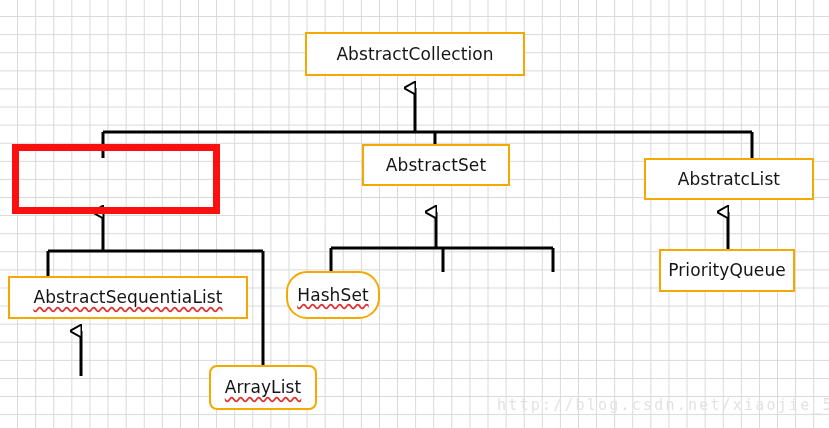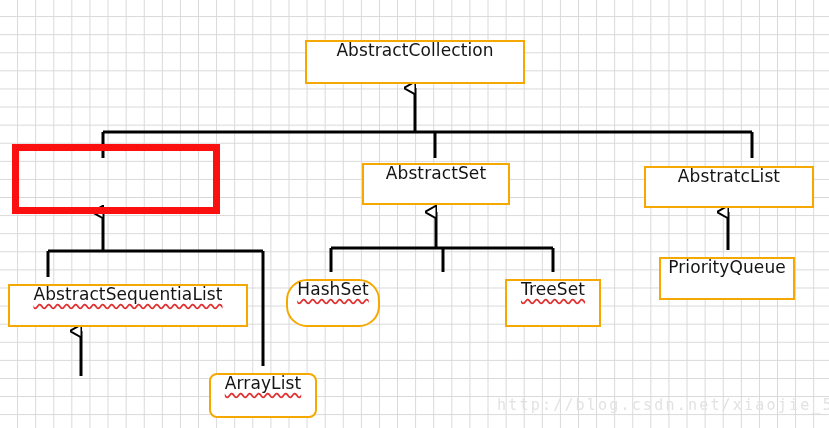--- a/index.html
+++ b/index.html
@@ -29,23 +29,23 @@
     height: 428px;
     pointer-events: none;
   }
   
   .node {
     position: absolute;
     box-sizing: border-box;
     background: #ffffff;
     border: 2px solid #f5a900;
     display: flex;
+    align-items: center;
     justify-content: center;
     z-index: 3;
-    margin-top: 8px;
   }
   .node .label {
     color: #141414;
     font-size: 17px;
     line-height: 1;
     white-space: nowrap;
     letter-spacing: 0.1px;
   }
   .node.misspelled .label {
     text-decoration: underline wavy #e03030;
@@ -143,40 +143,37 @@
     </g>
   </svg>
 
   <div id="highlight-box" style="left: 12px; top: 144px; width: 208px; height: 70px;"></div>
 
   <div class="node" style="left: 305px; top: 32px; width: 220px; height: 44px;">
     <span class="label">AbstractCollection</span>
   </div>
 
 
-  <div class="node" style="left: 362px; top: 155px; width: 148px; height: 42px;">
+  <div class="node" style="left: 362px; top: 144px; width: 148px; height: 42px;">
     <span class="label">AbstractSet</span>
   </div>
 
   <div class="node" style="left: 644px; top: 158px; width: 170px; height: 42px;">
     <span class="label">AbstratcList</span>
   </div>
 
   <div class="node misspelled" style="left: 8px; top: 276px; width: 240px; height: 43px;">
     <span class="label">AbstractSequentiaList</span>
   </div>
 
   <div class="node misspelled" style="left: 286px; top: 271px; width: 94px; height: 48px; border-radius: 21px;">
     <span class="label">HashSet</span>
   </div>
 
 
-  <div class="node misspelled" style="left: 505px; top: 271px; width: 96px; height: 48px;">
-    <span class="label">TreeSet</span>
-  </div>
 
   <div class="node" style="left: 659px; top: 249px; width: 136px; height: 43px;">
     <span class="label">PriorityQueue</span>
   </div>
 
 
   <div class="node misspelled" style="left: 209px; top: 365px; width: 108px; height: 45px; border-radius: 8px;">
     <span class="label">ArrayList</span>
   </div>
 

